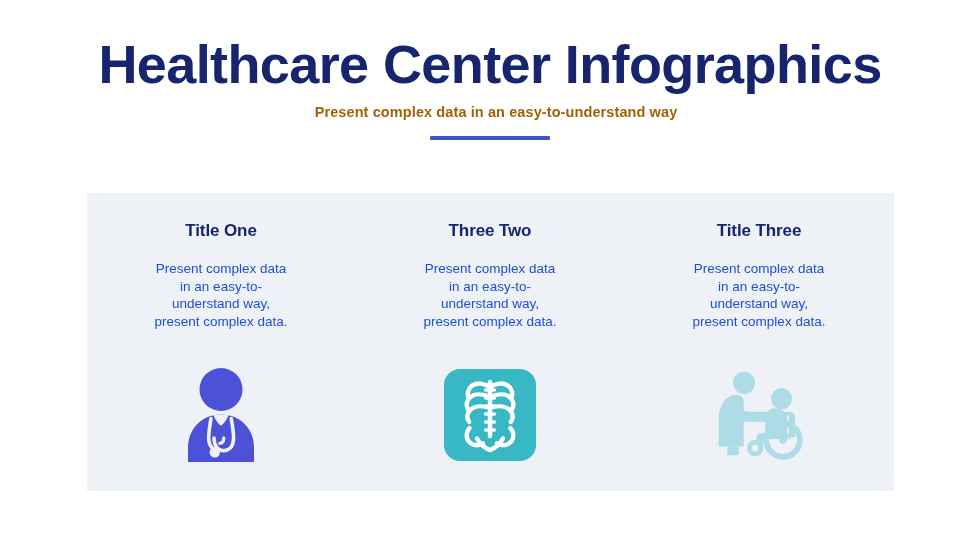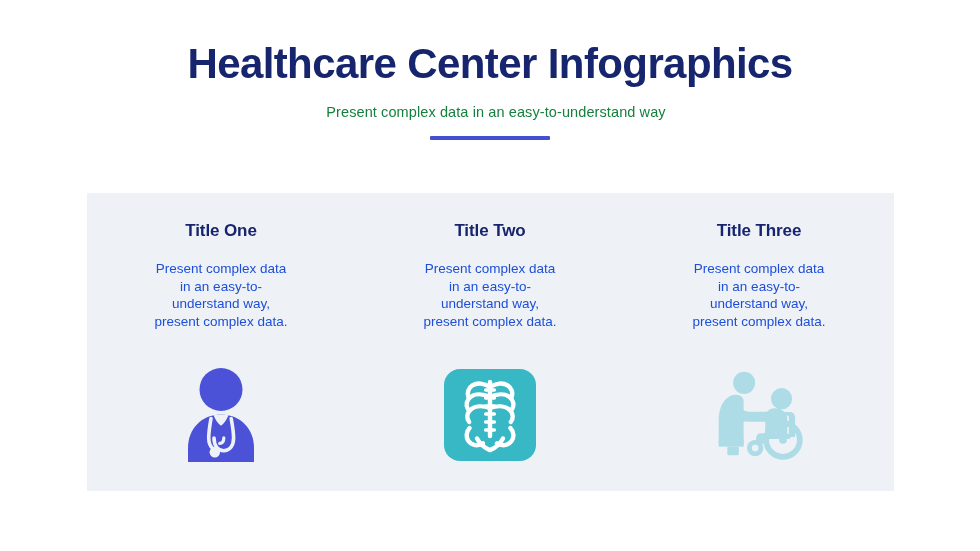--- a/index.html
+++ b/index.html
@@ -24,33 +24,33 @@
   
   .header {
     position: absolute;
     left: 0;
     top: 36px;
     width: 980px;
     text-align: center;
   }
   .slide-title {
     margin: 0;
-    font-size: 42px;
+    font-size: 54px;
     line-height: 56px;
     font-weight: 700;
     letter-spacing: -0.6px;
     color: #16256e;
     font-family: "Liberation Sans", sans-serif;
   }
   .slide-subtitle {
     margin: 10px 0 0 12px;
     font-size: 14.5px;
     line-height: 20px;
-    font-weight: 400;
-    color: #15803d;
+    font-weight: 700;
+    color: #a16207;
     letter-spacing: 0.1px;
   }
   .accent-bar {
     margin: 14px auto 0 auto;
     width: 120px;
     height: 4px;
     border-radius: 1px;
     background: #4350cf;
   }
 
@@ -136,21 +136,21 @@
           <circle cx="39.8" cy="84.2" r="5.2" fill="#EEF2F7"></circle>
 
           <path d="M56.2 50.5c1.4 7.7 2.4 14 2.4 19.6 0 7.6-3.8 12.6-9.8 12.6s-9.8-5-9.8-12.6" fill="none" stroke="#EEF2F7" stroke-width="3.6" stroke-linecap="round"></path>
 
           <path d="M48.8 69.8c0 3.4-1.6 5.6-4.1 5.6" fill="none" stroke="#EEF2F7" stroke-width="3.2" stroke-linecap="round"></path>
         </svg>
       </div>
     </div>
 
     <div class="card">
-      <h2 class="card-title">Title Two</h2>
+      <h2 class="card-title">Three Two</h2>
       <p class="card-body">Present complex data
 in an easy-to-
 understand way,
 present complex data.</p>
       <div class="card-icon">
         <svg width="92" height="92" viewBox="0 0 92 92" aria-hidden="true">
           <rect x="0" y="0" width="92" height="92" rx="16" ry="16" fill="#38B8C4"></rect>
           <g fill="none" stroke="#FFFFFF" stroke-width="4.4" stroke-linecap="round" stroke-linejoin="round">
 
             <path d="M46 13v54"></path>

